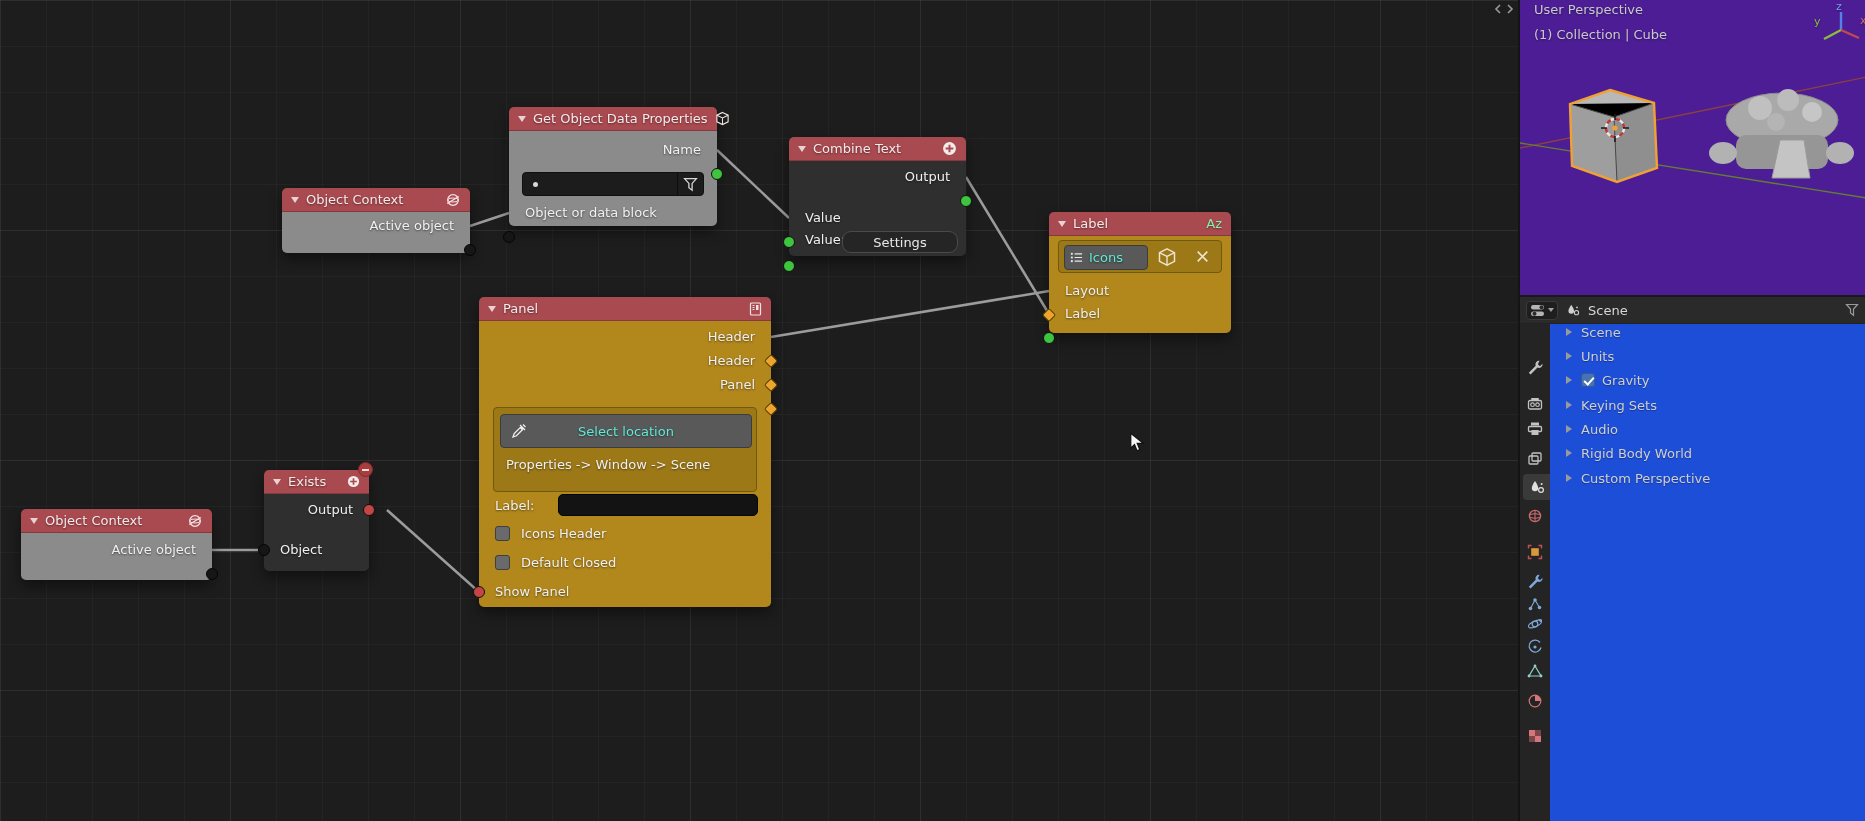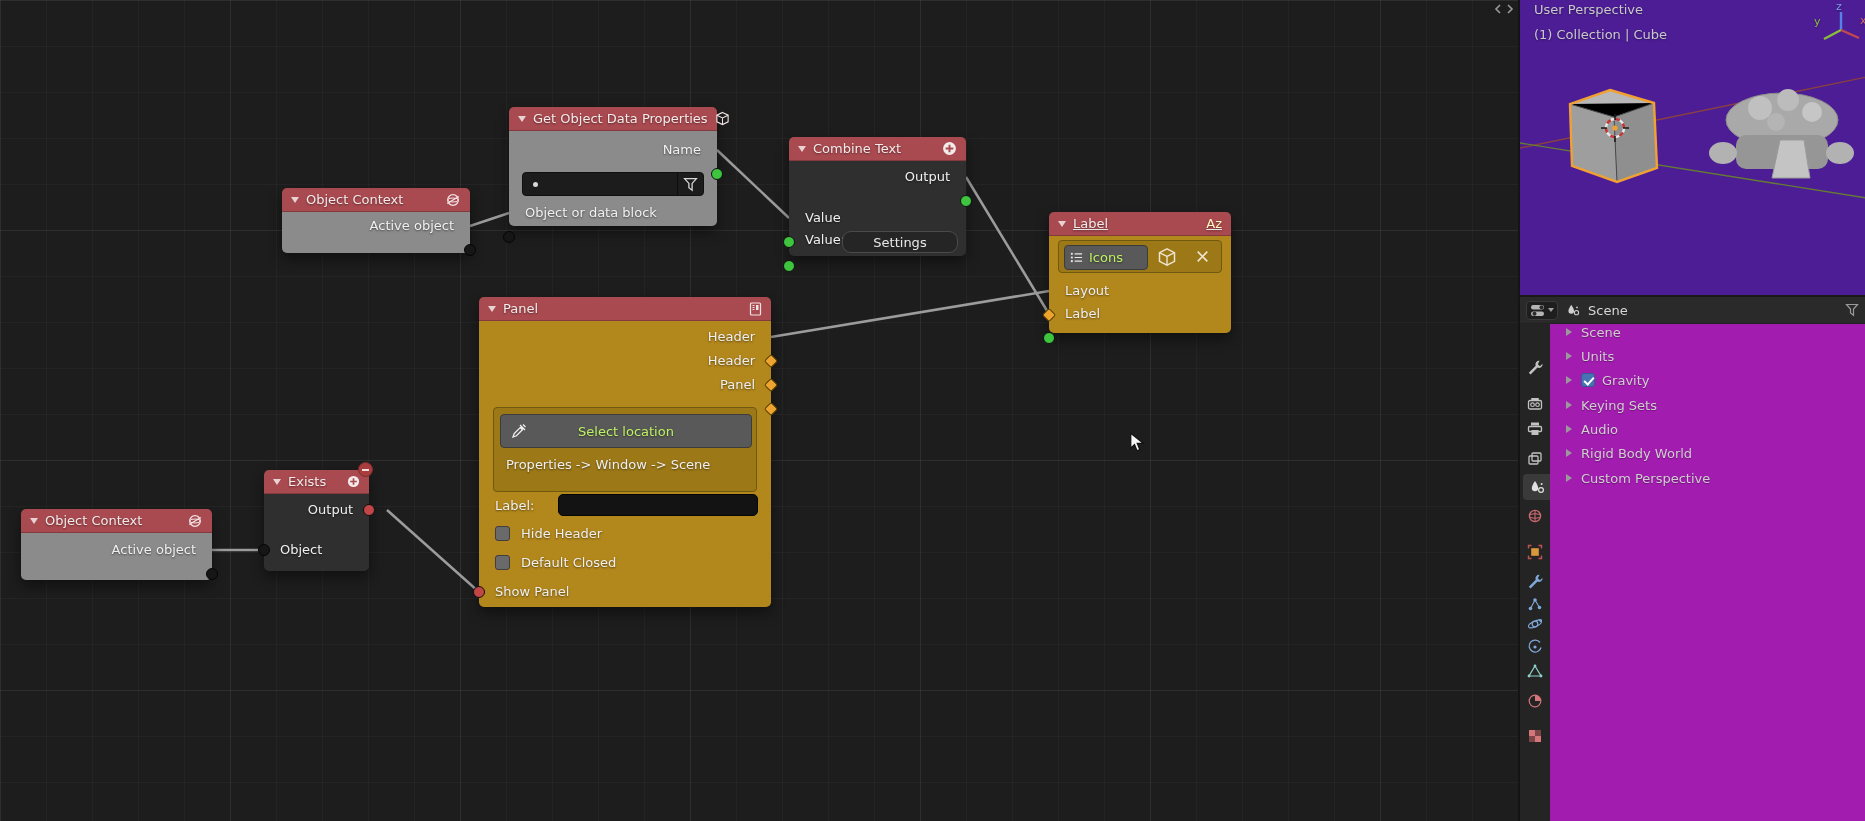--- a/index.html
+++ b/index.html
@@ -62,36 +62,36 @@
             border-radius:4px; display:flex; align-items:center; }
   .nfield .dot { width:5px; height:5px; border-radius:50%; background:#d8d8d8; margin-left:10px; }
   .nfield .fbtn { margin-left:auto; width:26px; align-self:stretch;
                   border-left:1px solid #0c0c0c; display:flex; align-items:center; justify-content:center; }
   .pillfield { position:absolute; background:#252525; border:1px solid #4a4a4a;
                border-radius:9px; display:flex; align-items:center; justify-content:center;
                color:#e8e8e8; }
   .darkfield { position:absolute; background:#131313; border:1px solid #060606; border-radius:5px; }
   .ygroup { position:absolute; background:#9c7817; border:1px solid #6f5810; border-radius:4px; }
   .gbtn { position:absolute; background:#595959; border:1px solid #3c3c3c; border-radius:4px;
-          display:flex; align-items:center; justify-content:center; color:#bef264;
+          display:flex; align-items:center; justify-content:center; color:#5eead4;
           text-shadow:0 1px 2px rgba(0,0,0,0.5); }
   .chk { position:absolute; width:15px; height:15px; background:#6a6a6a;
          border:1px solid #3f3f3f; border-radius:3px; }
   .badge-minus { position:absolute; right:-4px; top:-8px; width:15px; height:15px;
                  border-radius:50%; background:#a93c3c; border:1px solid #7e2c2c; z-index:4;
                  display:flex; align-items:center; justify-content:center; }
   .badge-minus::after { content:""; width:7px; height:2px; background:#f1dddd; }
-  .az-icon { color:#fef9c3; font-size:13px; line-height:13px; text-shadow:0 1px 2px rgba(0,0,0,0.4); }
+  .az-icon { color:#86efac; font-size:13px; line-height:13px; text-shadow:0 1px 2px rgba(0,0,0,0.4); }
   
   #viewport { position:absolute; left:1518px; top:0; width:347px; height:295px;
               background:#4c1d95; border-left:2px solid #141414; z-index:3; overflow:hidden; }
   .vp-text { position:absolute; color:#c9c9c9; text-shadow:0 1px 2px rgba(0,0,0,0.35); }
   
   #props { position:absolute; left:1518px; top:295px; width:347px; height:526px;
-           background:#a21caf; border-left:2px solid #141414; border-top:2px solid #191919; z-index:3; }
+           background:#1d4ed8; border-left:2px solid #141414; border-top:2px solid #191919; z-index:3; }
   #props-header { position:absolute; left:0; top:0; right:0; height:27px; background:#2a2a2a;
                   border-bottom:1px solid #222; display:flex; align-items:center; padding:0 6px; gap:8px; }
   .selector-btn { display:flex; align-items:center; gap:2px; background:#1e1e1e;
                   border:1px solid #3a3a3a; border-radius:4px; padding:2px 3px; }
   .chev-down { width:0; height:0; border-left:3.5px solid transparent; border-right:3.5px solid transparent;
                border-top:4.5px solid #9e9e9e; }
   #tab-strip { position:absolute; left:0; top:27px; width:30px; bottom:0; background:#242424; }
   .tab { position:absolute; left:0; width:30px; height:26px; display:flex;
          align-items:center; justify-content:center; }
   .tab.active { background:#3a3a3a; border-radius:4px 0 0 4px; left:3px; width:27px; }
@@ -186,21 +186,21 @@
         <div class="nrow l-left" style="top:48px;">Value</div>
         <span class="sock left s-green" style="top:75px;"></span>
         <div class="nrow l-left" style="top:70px;">Value:</div>
         <span class="sock left s-green" style="top:99px;"></span>
         <div class="pillfield" style="left:53px;top:70px;width:116px;height:22px;">
           <span>Settings</span>
         </div>
       </div>
     </div>
 
-    <div class="node" style="left:1049px;top:212px;width:182px;text-decoration:underline;">
+    <div class="node" style="left:1049px;top:212px;width:182px;">
       <div class="node-header">
         <span class="tri"></span>
         <span class="node-title">Label</span>
         <span class="hdr-icon az-icon">
             <span>Az</span>
           </span>
       </div>
       <div class="node-body body-yellow" style="height:97px;">
         <div class="ygroup" style="left:9px;top:4px;width:164px;height:33px;">
           <div class="gbtn" style="left:5px;top:4px;width:84px;height:25px;">
@@ -258,21 +258,21 @@
               </svg>
             <span>Select location</span>
           </div>
           <div class="nrow" style="left:12px;top:48px;">Properties -&gt; Window -&gt; Scene</div>
         </div>
 
         <div class="nrow" style="left:16px;top:176px;">Label:</div>
         <div class="darkfield" style="left:79px;top:173px;width:200px;height:22px;"></div>
 
         <span class="chk" style="left:16px;top:205px;"></span>
-        <div class="nrow" style="left:42px;top:204px;">Hide Header</div>
+        <div class="nrow" style="left:42px;top:204px;">Icons Header</div>
         <span class="chk" style="left:16px;top:234px;"></span>
         <div class="nrow" style="left:42px;top:233px;">Default Closed</div>
 
         <div class="nrow" style="left:16px;top:262px;">Show Panel</div>
         <span class="sock left s-red" style="top:265px;"></span>
       </div>
     </div>
 
     <div class="node" style="left:264px;top:470px;width:105px;">
       <span class="badge-minus"></span>

